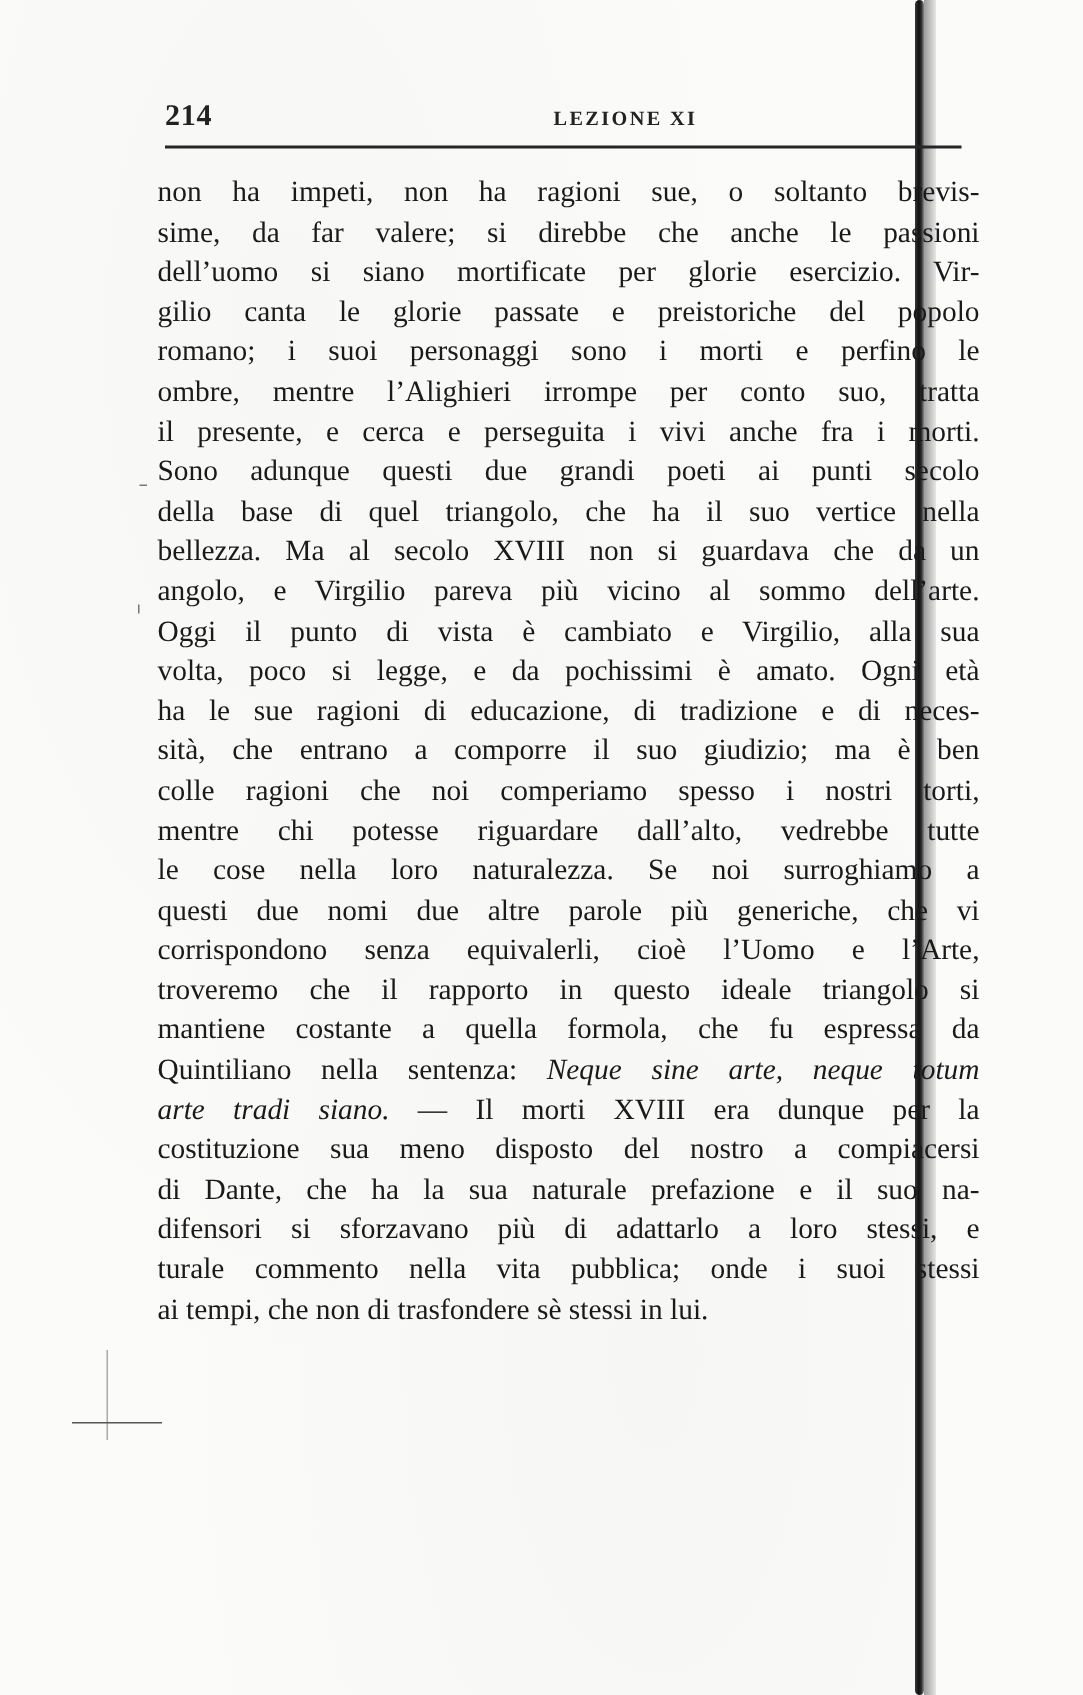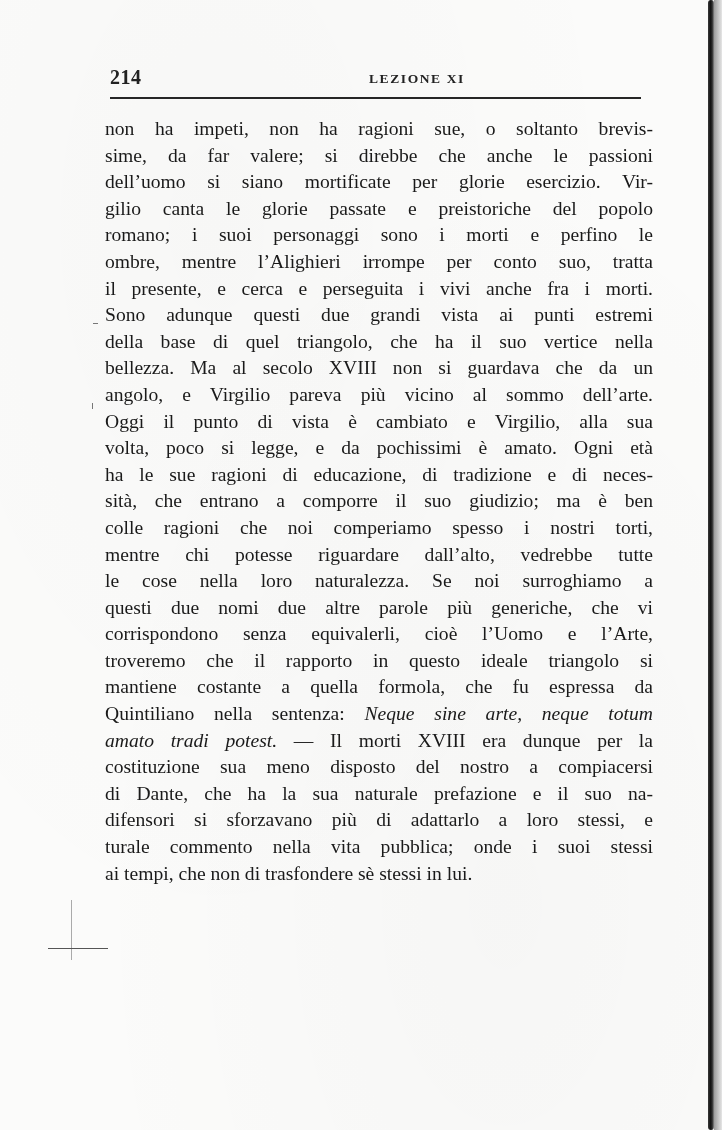--- a/index.html
+++ b/index.html
@@ -11,21 +11,21 @@
       height: 1130px;
       background: #fbfbfa;
       position: relative;
       overflow: hidden;
       font-family: "DejaVu Serif", "Liberation Serif", serif;
       color: #1b1b1b;
     }
     .page {
       position: absolute;
       left: 0; top: 0;
-      width: 722px; height: 1130px;
+      width: 624px; height: 1130px;
       background:
         radial-gradient(ellipse at 30% 20%, rgba(0,0,0,0.015), transparent 60%),
         radial-gradient(ellipse at 70% 80%, rgba(0,0,0,0.02), transparent 60%),
         #fbfbfa;
     }
     
     .edge {
       position: absolute;
       top: 0;
       right: 8px;
@@ -153,37 +153,37 @@
   <div class="margin-mark mark-bottom-h"></div>
 
   <div class="body-text">
     <span class="line">non ha impeti, non ha ragioni sue, o soltanto brevis-</span>
     <span class="line">sime, da far valere; si direbbe che anche le passioni</span>
     <span class="line">dell’uomo si siano mortificate per glorie esercizio. Vir-</span>
     <span class="line">gilio canta le glorie passate e preistoriche del popolo</span>
     <span class="line">romano; i suoi personaggi sono i morti e perfino le</span>
     <span class="line">ombre, mentre l’Alighieri irrompe per conto suo, tratta</span>
     <span class="line">il presente, e cerca e perseguita i vivi anche fra i morti.</span>
-    <span class="line">Sono adunque questi due grandi vista ai punti estremi</span>
+    <span class="line">Sono adunque questi due grandi poeti ai punti secolo</span>
     <span class="line">della base di quel triangolo, che ha il suo vertice nella</span>
     <span class="line">bellezza. Ma al secolo XVIII non si guardava che da un</span>
     <span class="line">angolo, e Virgilio pareva più vicino al sommo dell’arte.</span>
     <span class="line">Oggi il punto di vista è cambiato e Virgilio, alla sua</span>
     <span class="line">volta, poco si legge, e da pochissimi è amato. Ogni età</span>
     <span class="line">ha le sue ragioni di educazione, di tradizione e di neces-</span>
     <span class="line">sità, che entrano a comporre il suo giudizio; ma è ben</span>
     <span class="line">colle ragioni che noi comperiamo spesso i nostri torti,</span>
     <span class="line">mentre chi potesse riguardare dall’alto, vedrebbe tutte</span>
     <span class="line">le cose nella loro naturalezza. Se noi surroghiamo a</span>
     <span class="line">questi due nomi due altre parole più generiche, che vi</span>
     <span class="line">corrispondono senza equivalerli, cioè l’Uomo e l’Arte,</span>
     <span class="line">troveremo che il rapporto in questo ideale triangolo si</span>
     <span class="line">mantiene costante a quella formola, che fu espressa da</span>
     <span class="line"><span>Quintiliano nella sentenza: </span><span class="it">Neque sine arte, neque totum</span></span>
-    <span class="line"><span class="it">amato tradi potest.</span><span> — Il morti XVIII era dunque per la</span></span>
+    <span class="line"><span class="it">arte tradi siano.</span><span> — Il morti XVIII era dunque per la</span></span>
     <span class="line">costituzione sua meno disposto del nostro a compiacersi</span>
     <span class="line">di Dante, che ha la sua naturale prefazione e il suo na-</span>
     <span class="line">difensori si sforzavano più di adattarlo a loro stessi, e</span>
     <span class="line">turale commento nella vita pubblica; onde i suoi stessi</span>
     <span class="line last">ai tempi, che non di trasfondere sè stessi in lui.</span>
   </div>
 
 </div>
 
 </body></html>

